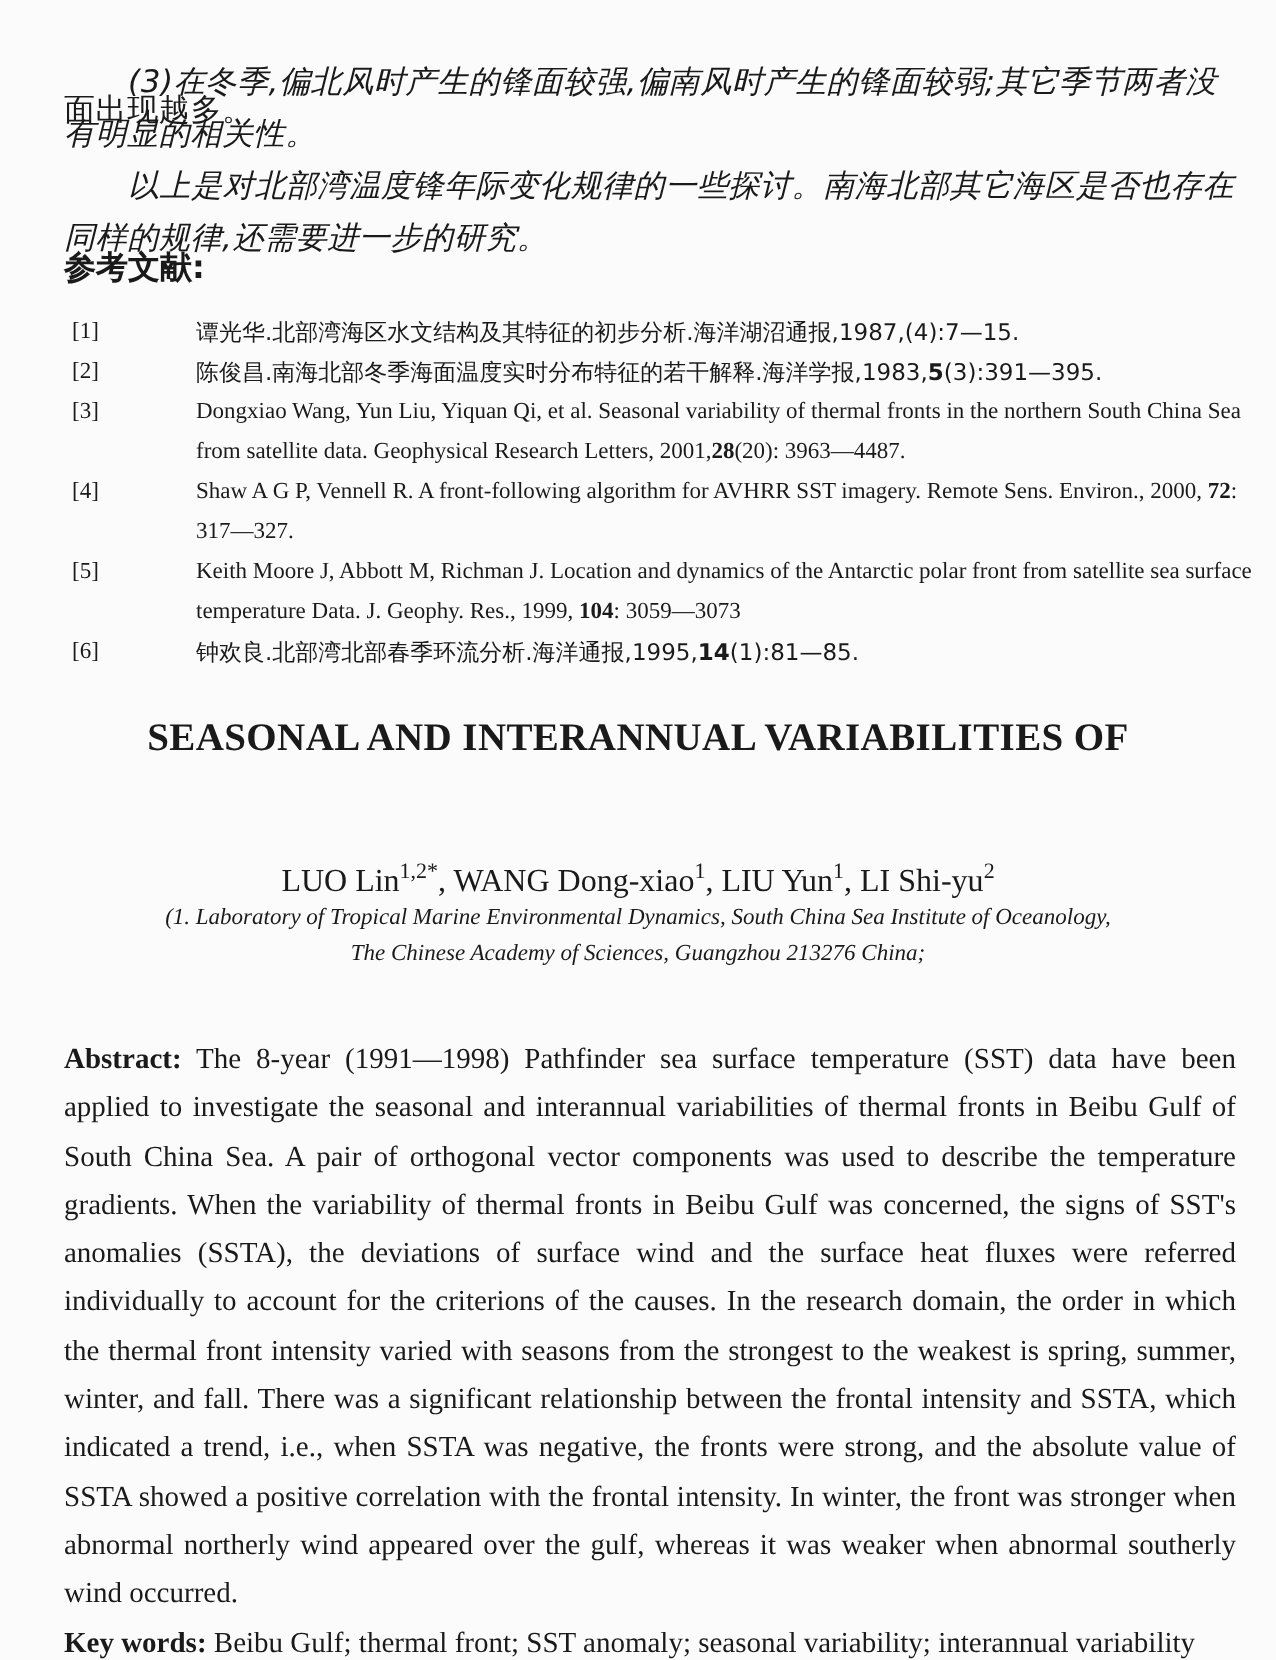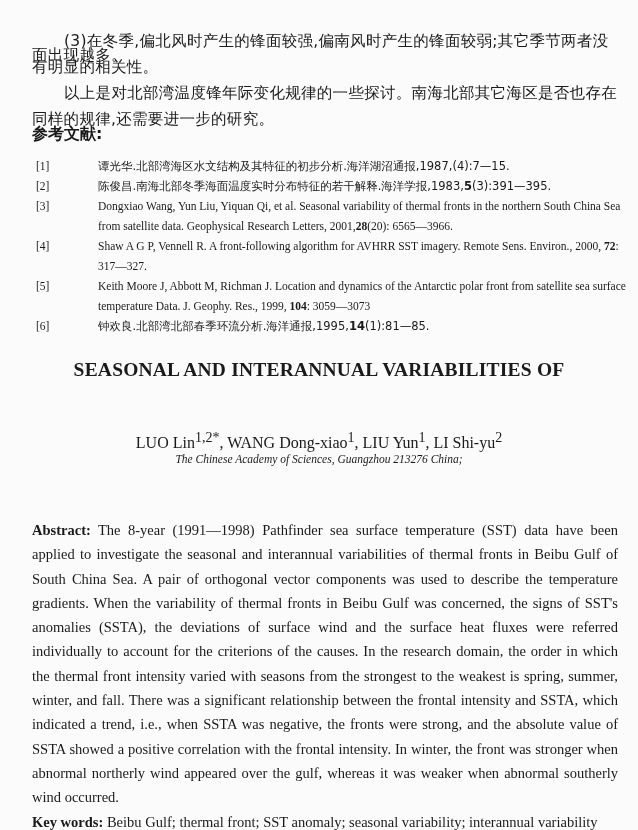--- a/index.html
+++ b/index.html
@@ -2,30 +2,30 @@
 <html><head>
 <meta charset="utf-8">
 <style>
   html, body { margin:0; padding:0; }
   body {
     width:638px; height:830px; background:#fbfbfb; color:#1a1a1a;
     font-family:"Liberation Serif","DejaVu Serif",serif; position:relative; overflow:hidden;
   }
   .cn { font-family:"DejaVu Sans","Liberation Sans",sans-serif; }
   .p { position:absolute; left:32px; width:590px; font-size:15.5px; line-height:26px; letter-spacing:0.3px; }
-  .indent { text-indent:32px; }
+  .indent { text-indent:32px;font-style:italic; }
   .ref-heading { position:absolute; left:32px; top:124px; font-size:16px; font-weight:bold; }
   .refs { position:absolute; left:36px; top:156px; width:590px; font-size:11.5px; line-height:20px; }
   .ref { display:flex; }
   .ref .num { width:30px; flex:none; }
   .ref .txt { flex:1;margin-left:32px; }
   .ref .txt b { font-weight:bold; }
   .title { position:absolute; left:0; width:638px; text-align:center; font-size:19.5px; font-weight:bold; line-height:28px; top:356px; letter-spacing:0.2px; }
   .authors { position:absolute; left:0; width:638px; text-align:center; top:430px; font-size:16px; }
-  .authors sup { font-size:14px; }
+  .authors sup { font-size:11px; }
   .aff { position:absolute; left:0; width:638px; text-align:center; font-style:italic; font-size:11.5px; line-height:18px; top:450px; }
   .abstract { position:absolute; left:32px; width:586px; top:518px; font-size:14.5px; line-height:24.3px; text-align:justify; }
   .abstract b { font-weight:bold; }
 </style>
 </head>
 <body>
 
 <div class="p cn" style="top:2px;margin-top:40px;">面出现越多。</div>
 <div class="p cn indent" style="top:28px;">(3)在冬季,偏北风时产生的锋面较强,偏南风时产生的锋面较弱;其它季节两者没有明显的相关性。</div>
 <div class="p cn indent" style="top:80px;">以上是对北部湾温度锋年际变化规律的一些探讨。南海北部其它海区是否也存在同样的规律,还需要进一步的研究。</div>
@@ -36,21 +36,21 @@
   <div class="ref">
     <span class="num">[1]</span>
     <span class="txt cn"><span>谭光华.北部湾海区水文结构及其特征的初步分析.海洋湖沼通报,1987,(4):7—15.</span><b></b><span></span></span>
   </div>
   <div class="ref">
     <span class="num">[2]</span>
     <span class="txt cn"><span>陈俊昌.南海北部冬季海面温度实时分布特征的若干解释.海洋学报,1983,</span><b>5</b><span>(3):391—395.</span></span>
   </div>
   <div class="ref">
     <span class="num">[3]</span>
-    <span class="txt"><span>Dongxiao Wang, Yun Liu, Yiquan Qi, et al. Seasonal variability of thermal fronts in the northern South China Sea from satellite data. Geophysical Research Letters, 2001,</span><b>28</b><span>(20): 6565—3966.</span></span>
+    <span class="txt"><span>Dongxiao Wang, Yun Liu, Yiquan Qi, et al. Seasonal variability of thermal fronts in the northern South China Sea from satellite data. Geophysical Research Letters, 2001,</span><b>28</b><span>(20): 3963—4487.</span></span>
   </div>
   <div class="ref">
     <span class="num">[4]</span>
     <span class="txt"><span>Shaw A G P, Vennell R. A front-following algorithm for AVHRR SST imagery. Remote Sens. Environ., 2000, </span><b>72</b><span>: 317—327.</span></span>
   </div>
   <div class="ref">
     <span class="num">[5]</span>
     <span class="txt"><span>Keith Moore J, Abbott M, Richman J. Location and dynamics of the Antarctic polar front from satellite sea surface temperature Data. J. Geophy. Res., 1999, </span><b>104</b><span>: 3059—3073</span></span>
   </div>
   <div class="ref">
@@ -64,19 +64,20 @@
 </div>
 
 <div class="authors">
   <span>LUO Lin</span><sup>1,2*</sup>,
   <span>WANG Dong-xiao</span><sup>1</sup>,
   <span>LIU Yun</span><sup>1</sup>,
   <span>LI Shi-yu</span><sup>2</sup>
 </div>
 
 <div class="aff">
+  <div>(1. Laboratory of Tropical Marine Environmental Dynamics, South China Sea Institute of Oceanology,</div>
   <div>The Chinese Academy of Sciences, Guangzhou 213276 China;</div>
 </div>
 
 <div class="abstract">
   <div><b>Abstract:</b><span> The 8-year (1991—1998) Pathfinder sea surface temperature (SST) data have been applied to investigate the seasonal and interannual variabilities of thermal fronts in Beibu Gulf of South China Sea. A pair of orthogonal vector components was used to describe the temperature gradients. When the variability of thermal fronts in Beibu Gulf was concerned, the signs of SST's anomalies (SSTA), the deviations of surface wind and the surface heat fluxes were referred individually to account for the criterions of the causes. In the research domain, the order in which the thermal front intensity varied with seasons from the strongest to the weakest is spring, summer, winter, and fall. There was a significant relationship between the frontal intensity and SSTA, which indicated a trend, i.e., when SSTA was negative, the fronts were strong, and the absolute value of SSTA showed a positive correlation with the frontal intensity. In winter, the front was stronger when abnormal northerly wind appeared over the gulf, whereas it was weaker when abnormal southerly wind occurred.</span></div>
   <div><b>Key words:</b><span> Beibu Gulf; thermal front; SST anomaly; seasonal variability; interannual variability</span></div>
 </div>
 
 </body></html>

